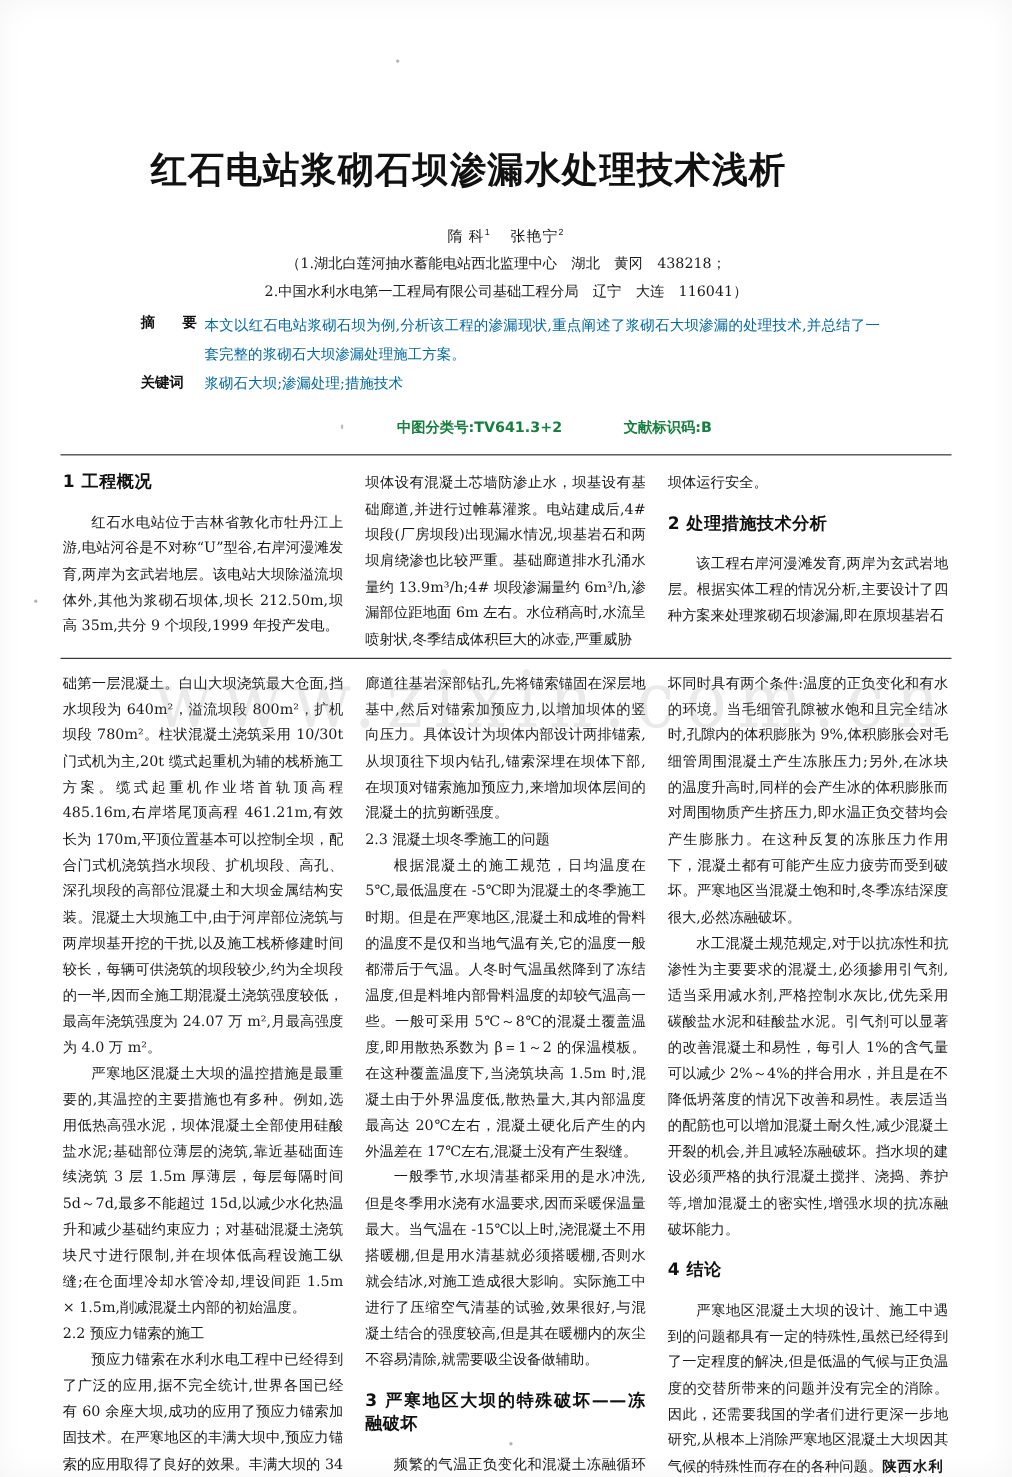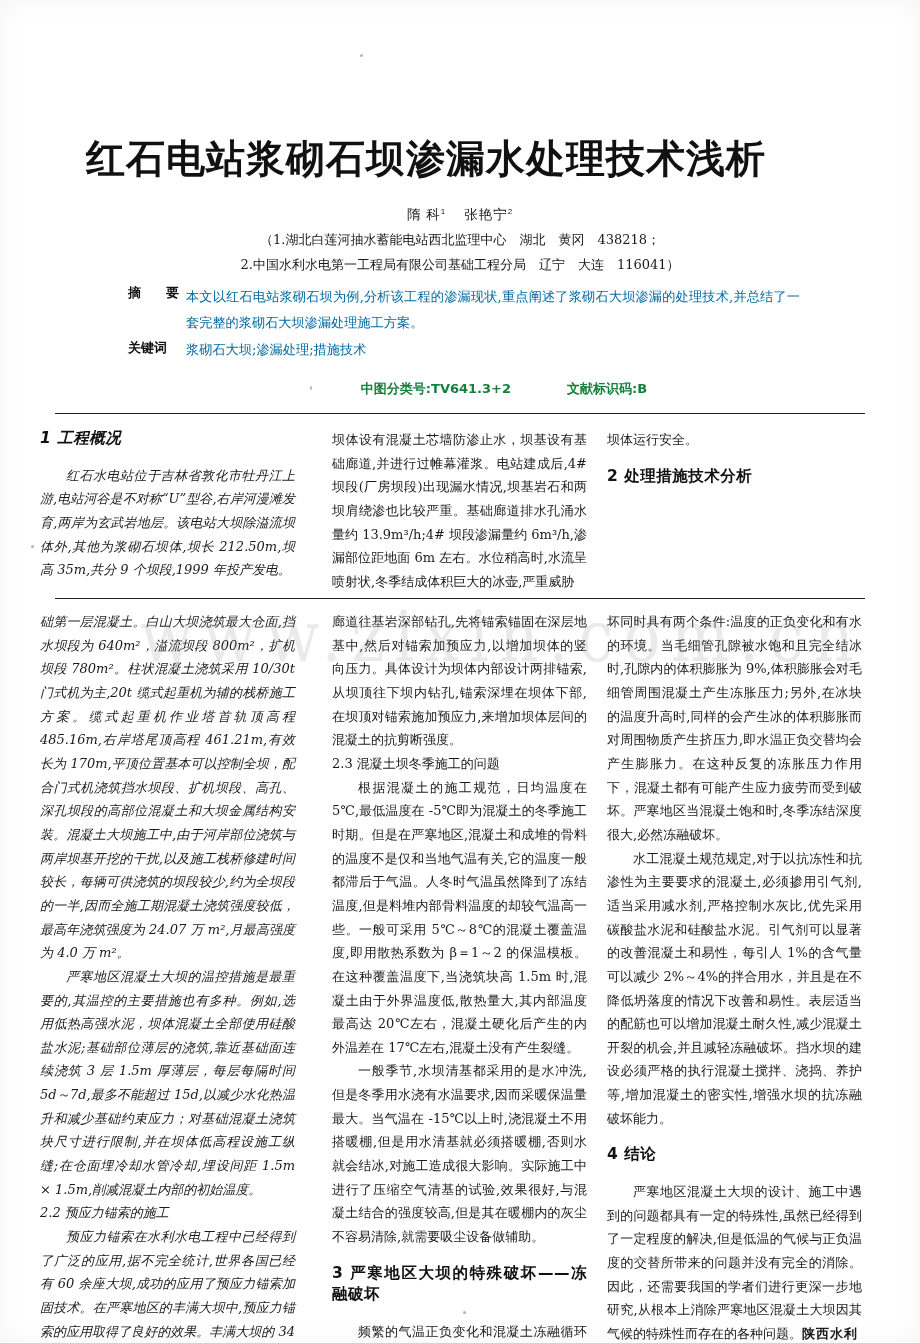--- a/index.html
+++ b/index.html
@@ -51,21 +51,21 @@
   }
 
   .title {
     position: absolute;
     left: 0;
     top: 132px;
     width: 852px;
     text-align: center;
     font-family: "DejaVu Serif", serif;
     font-weight: bold;
-    font-size: 39px;
+    font-size: 33px;
     letter-spacing: 1px;
     color: #111;
   }
 
   .authors {
     position: absolute;
     left: 0;
     top: 206px;
     width: 920px;
     text-align: center;
@@ -143,21 +143,21 @@
   .col {
     position: absolute;
     width: 255px;
     font-family: "DejaVu Serif", serif;
     font-size: 13px;
     line-height: 1.82;
     color: #1a1a1a;
     text-align: justify;
     text-justify: inter-ideograph;
   }
-  .col.c1 { left: 40px; font-style: italic; }
+  .col.c1 { left: 57px; }
   .col.c2 { left: 332px; }
   .col.c3 { left: 607px; }
 
   .band-a { top: 428px; }
   .band-b { top: 610px; }
 
   .col p {
     margin: 0;
   }
   .col p.indent { text-indent: 2em; }
@@ -233,20 +233,21 @@
     <p class="indent">红石水电站位于吉林省敦化市牡丹江上游,电站河谷是不对称“U”型谷,右岸河漫滩发育,两岸为玄武岩地层。该电站大坝除溢流坝体外,其他为浆砌石坝体,坝长 212.50m,坝高 35m,共分 9 个坝段,1999 年投产发电。</p>
   </div>
 
   <div class="col c2 band-a">
     <p>坝体设有混凝土芯墙防渗止水，坝基设有基础廊道,并进行过帷幕灌浆。电站建成后,4#坝段(厂房坝段)出现漏水情况,坝基岩石和两坝肩绕渗也比较严重。基础廊道排水孔涌水量约 13.9m³/h;4# 坝段渗漏量约 6m³/h,渗漏部位距地面 6m 左右。水位稍高时,水流呈喷射状,冬季结成体积巨大的冰壶,严重威胁</p>
   </div>
 
   <div class="col c3 band-a">
     <p>坝体运行安全。</p>
     <h2 class="sec spaced">2 处理措施技术分析</h2>
+    <p class="indent">该工程右岸河漫滩发育,两岸为玄武岩地层。根据实体工程的情况分析,主要设计了四种方案来处理浆砌石坝渗漏,即在原坝基岩石</p>
   </div>
 
   <div class="col c1 band-b">
     <p>础第一层混凝土。白山大坝浇筑最大仓面,挡水坝段为 640m²，溢流坝段 800m²，扩机坝段 780m²。柱状混凝土浇筑采用 10/30t 门式机为主,20t 缆式起重机为辅的栈桥施工方案。缆式起重机作业塔首轨顶高程 485.16m,右岸塔尾顶高程 461.21m,有效长为 170m,平顶位置基本可以控制全坝，配合门式机浇筑挡水坝段、扩机坝段、高孔、深孔坝段的高部位混凝土和大坝金属结构安装。混凝土大坝施工中,由于河岸部位浇筑与两岸坝基开挖的干扰,以及施工栈桥修建时间较长，每辆可供浇筑的坝段较少,约为全坝段的一半,因而全施工期混凝土浇筑强度较低，最高年浇筑强度为 24.07 万 m²,月最高强度为 4.0 万 m²。</p>
     <p class="indent">严寒地区混凝土大坝的温控措施是最重要的,其温控的主要措施也有多种。例如,选用低热高强水泥，坝体混凝土全部使用硅酸盐水泥;基础部位薄层的浇筑,靠近基础面连续浇筑 3 层 1.5m 厚薄层，每层每隔时间 5d～7d,最多不能超过 15d,以减少水化热温升和减少基础约束应力；对基础混凝土浇筑块尺寸进行限制,并在坝体低高程设施工纵缝;在仓面埋冷却水管冷却,埋设间距 1.5m × 1.5m,削减混凝土内部的初始温度。</p>
     <h3 class="sub">2.2 预应力锚索的施工</h3>
     <p class="indent">预应力锚索在水利水电工程中已经得到了广泛的应用,据不完全统计,世界各国已经有 60 余座大坝,成功的应用了预应力锚索加固技术。在严寒地区的丰满大坝中,预应力锚索的应用取得了良好的效果。丰满大坝的 34 号～36 号坝段，由于坝基为一个大断层破碎带,地基与坝底混凝土接触面抗剪强度低,使大坝抗滑稳定安全度不够。因此在基础灌浆</p>
   </div>
 
   <div class="col c2 band-b">

